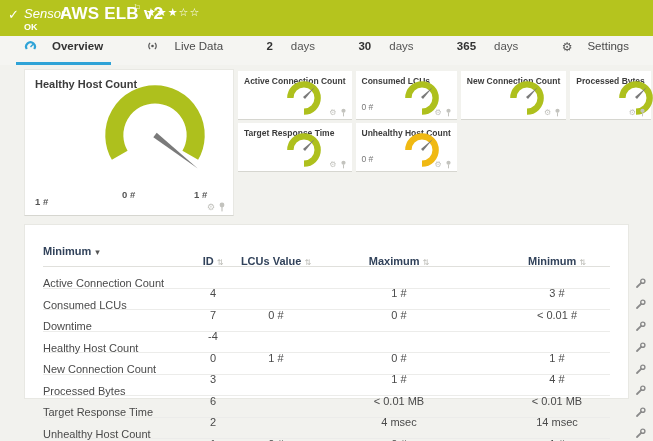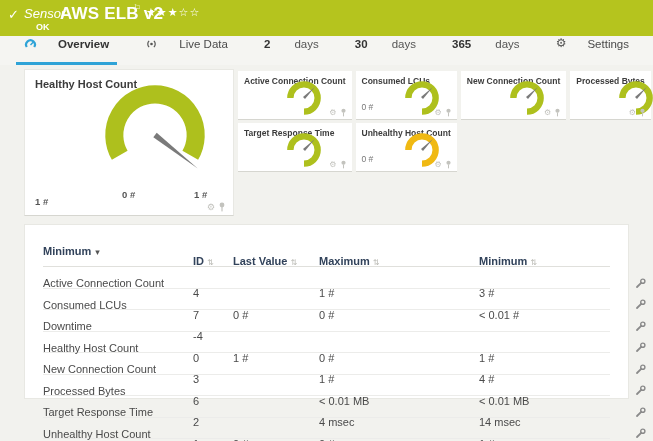--- a/index.html
+++ b/index.html
@@ -10,24 +10,24 @@
     overflow:hidden;
     position:relative;
   }
   
   .topbar { height:36px; background:#b5c41e; color:#fff; position:relative; }
   .topbar .check { position:absolute; left:8px; top:7px; font-size:13px; font-weight:bold; }
   .topbar .kind { position:absolute; left:24px; top:6px; font-style:italic; font-size:13px; }
   .topbar .title { position:absolute; left:60px; top:4px; font-weight:bold; font-size:17px; letter-spacing:.2px; }
   .topbar .flag { position:absolute; left:133px; top:3px; font-size:9px; }
   .topbar .stars { position:absolute; left:146px; top:6px; font-size:11px; letter-spacing:1px; cursor:pointer; }
-  .topbar .ok { position:absolute; left:36px; top:22px; font-size:9px; font-weight:bold; }
+  .topbar .ok { position:absolute; left:24px; top:22px; font-size:9px; font-weight:bold; }
   
   .tabbar { height:29px; background:#f5f5f2; display:flex; justify-content:space-between; padding:0 16px; }
-  .tab { display:flex; align-items:flex-end; gap:21px; padding:12px 8px; font-size:11.5px; color:#4a4a4a;
+  .tab { display:flex; align-items:flex-start; gap:15px; padding:4px 8px; font-size:11.5px; color:#4a4a4a;
          border-bottom:3px solid transparent; cursor:pointer; white-space:nowrap; }
   .tab.active { border-bottom-color:#2fa3d7; color:#333; font-weight:bold; }
   .tab .num { font-weight:bold; color:#333; margin-right:3px; }
   .tab .unit { color:#555; }
   .tab svg { flex:none; }
   
   .content { padding:4px 24px 0; }
   .gaugerow { display:flex; gap:4px; }
   .maincard { width:210px; height:147px; background:#fff; border:1px solid #e8e8e3;
               border-bottom-color:#d6d6d0; position:relative; flex:none; }
@@ -46,21 +46,21 @@
   .scard .svalue { position:absolute; left:6px; bottom:7px; font-size:8.5px; color:#777; }
   .scard .gicons { font-size:8px; bottom:2px; right:5px; }
   .cell-empty { background:transparent; }
   
   .tablecard { margin-top:8px; background:#fff; border:1px solid #e8e8e3; padding:10px 18px 0; height:175px; }
   .thead, .trow { display:grid; grid-template-columns:150px 40px 86px 160px 156px 1fr; align-items:center; }
   .thead { height:32px; border-bottom:1px solid #dedeb; border-bottom:1px solid #e0e0dc;
            font-size:11px; font-weight:bold; color:#31425a; }
   .thead > div { cursor:pointer; }
   .trow { height:21.5px; font-size:11px; color:#4a4a4a; border-bottom:1px solid #ececea; }
-  .c-right { text-align:left;margin-top:20px; }
+  .c-right { text-align:center;margin-top:20px; }
   .c-edit { display:flex; justify-content:flex-end; padding-right:14px; }
   .sort { font-size:8px; color:#b8b8b2; margin-left:3px; font-weight:normal; }
   .caret { font-size:9px; color:#555; margin-left:4px; }
   .wrench { cursor:pointer; }
 </style>
 </head>
 <body>
 
 <div class="topbar">
   <span class="check">✓</span>
@@ -232,21 +232,21 @@
 
   <div class="tablecard">
     <div class="thead">
       <div>
         <span>Minimum</span><span class="caret">▾</span>
       </div>
       <div class="c-right">
         <span>ID</span><span class="sort">⇅</span>
       </div>
       <div class="c-right">
-        <span>Last Value</span><span class="sort">⇅</span>
+        <span>LCUs Value</span><span class="sort">⇅</span>
       </div>
       <div class="c-right">
         <span>Maximum</span><span class="sort">⇅</span>
       </div>
       <div class="c-right">
         <span>Minimum</span><span class="sort">⇅</span>
       </div>
       <div></div>
     </div>
 

